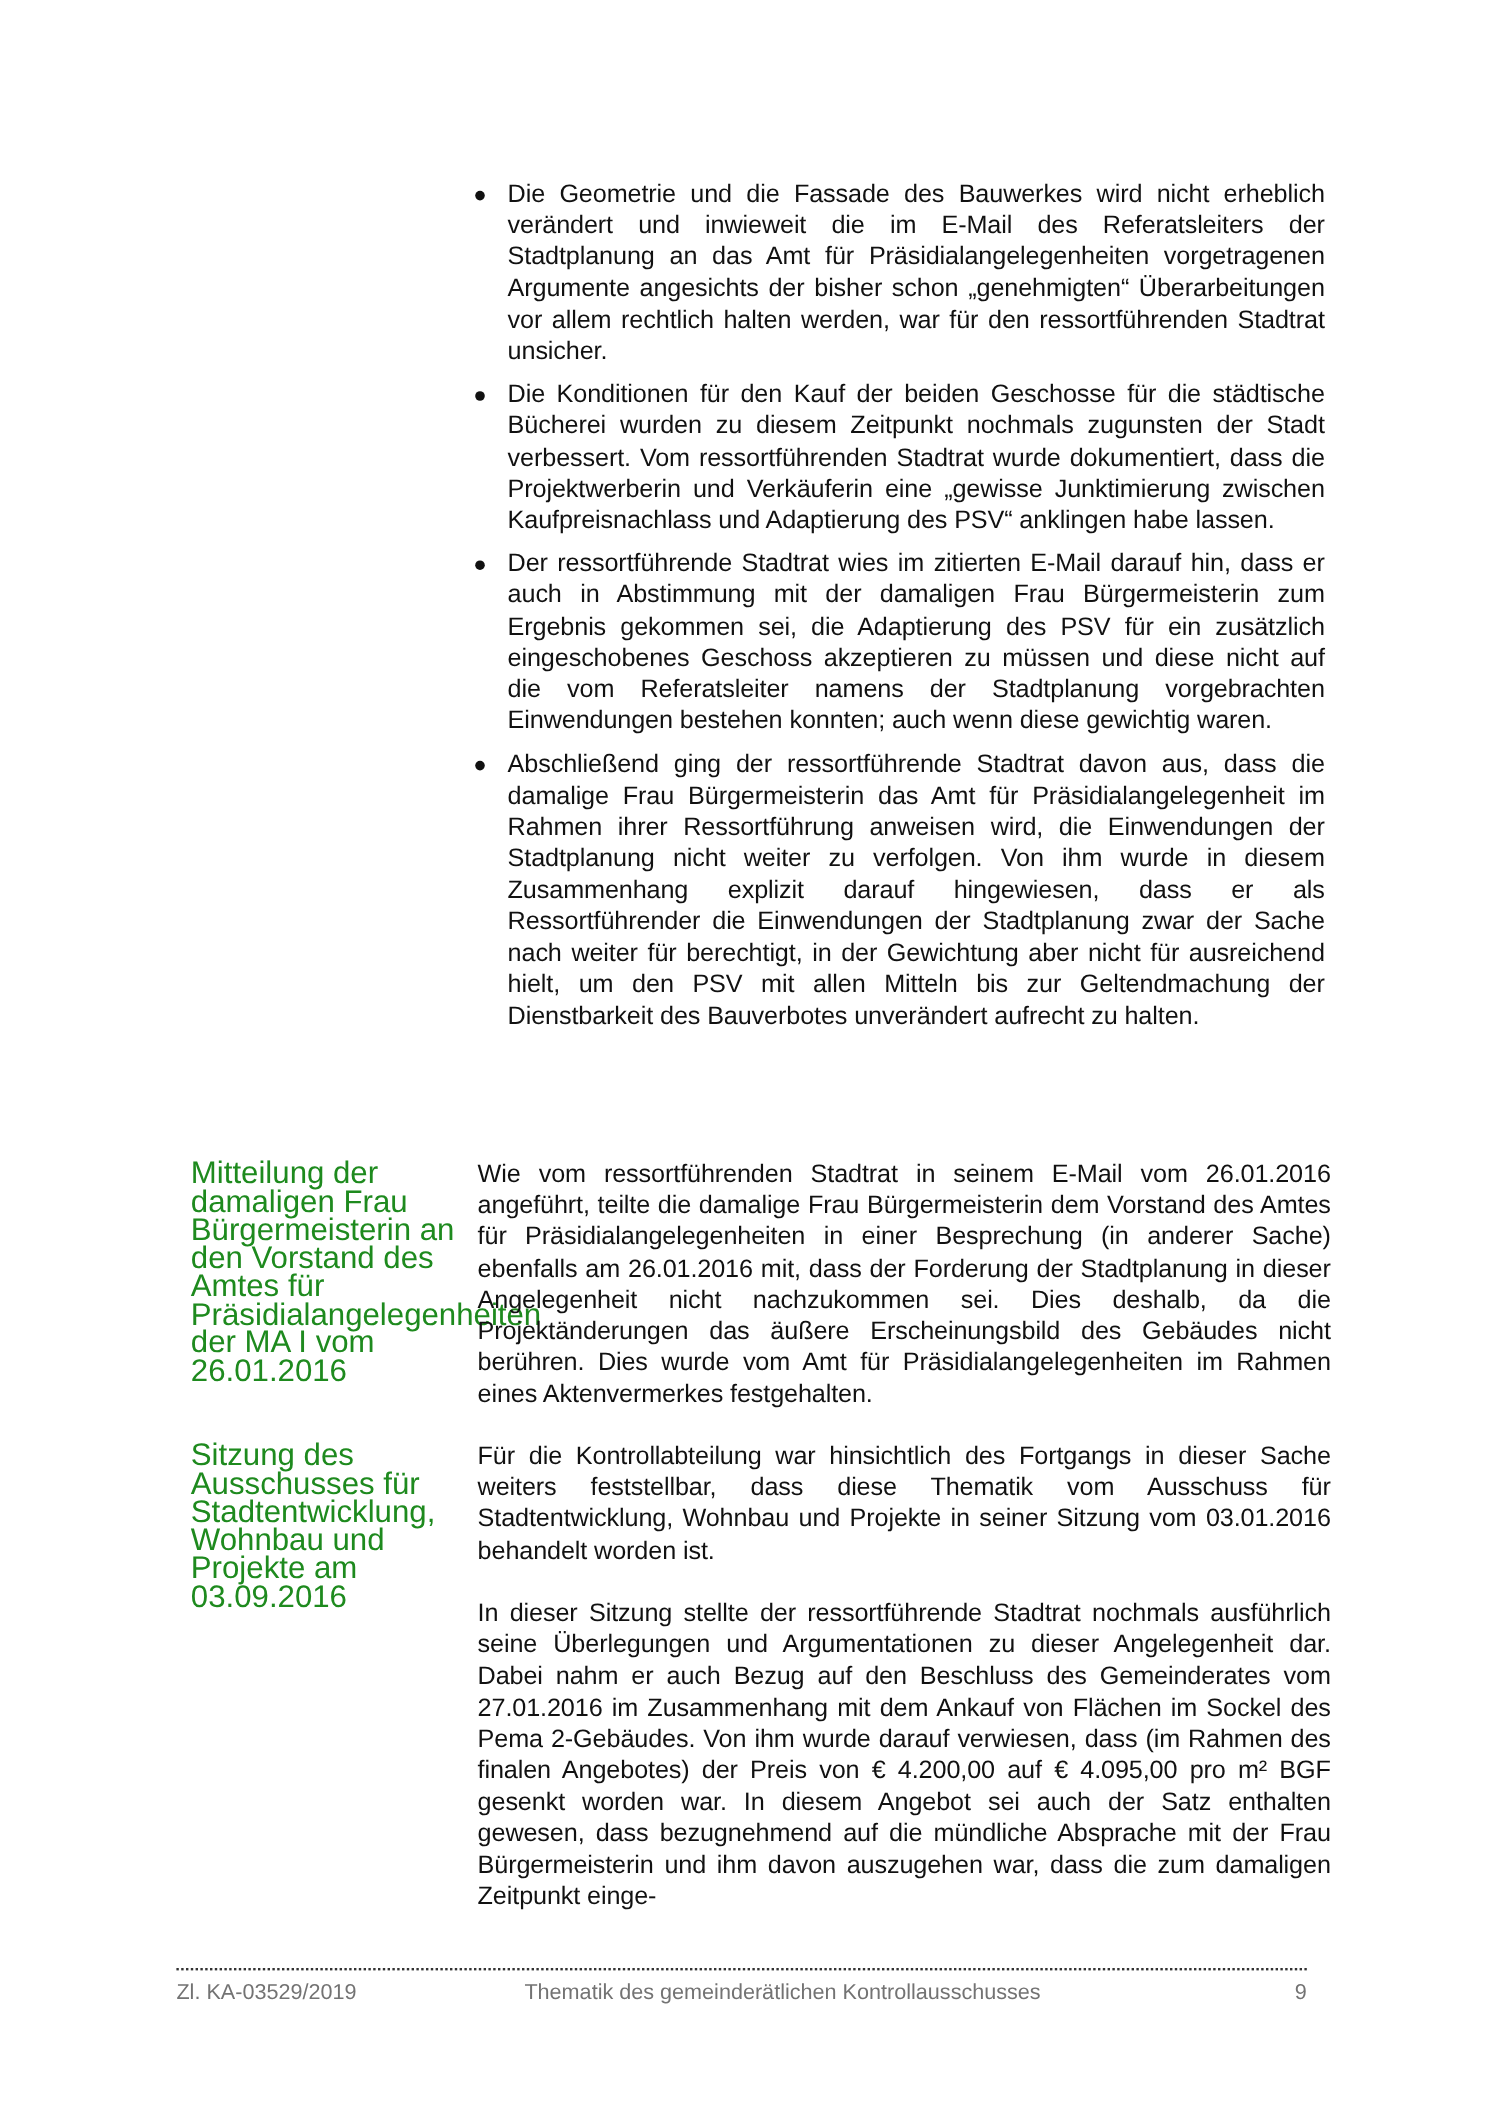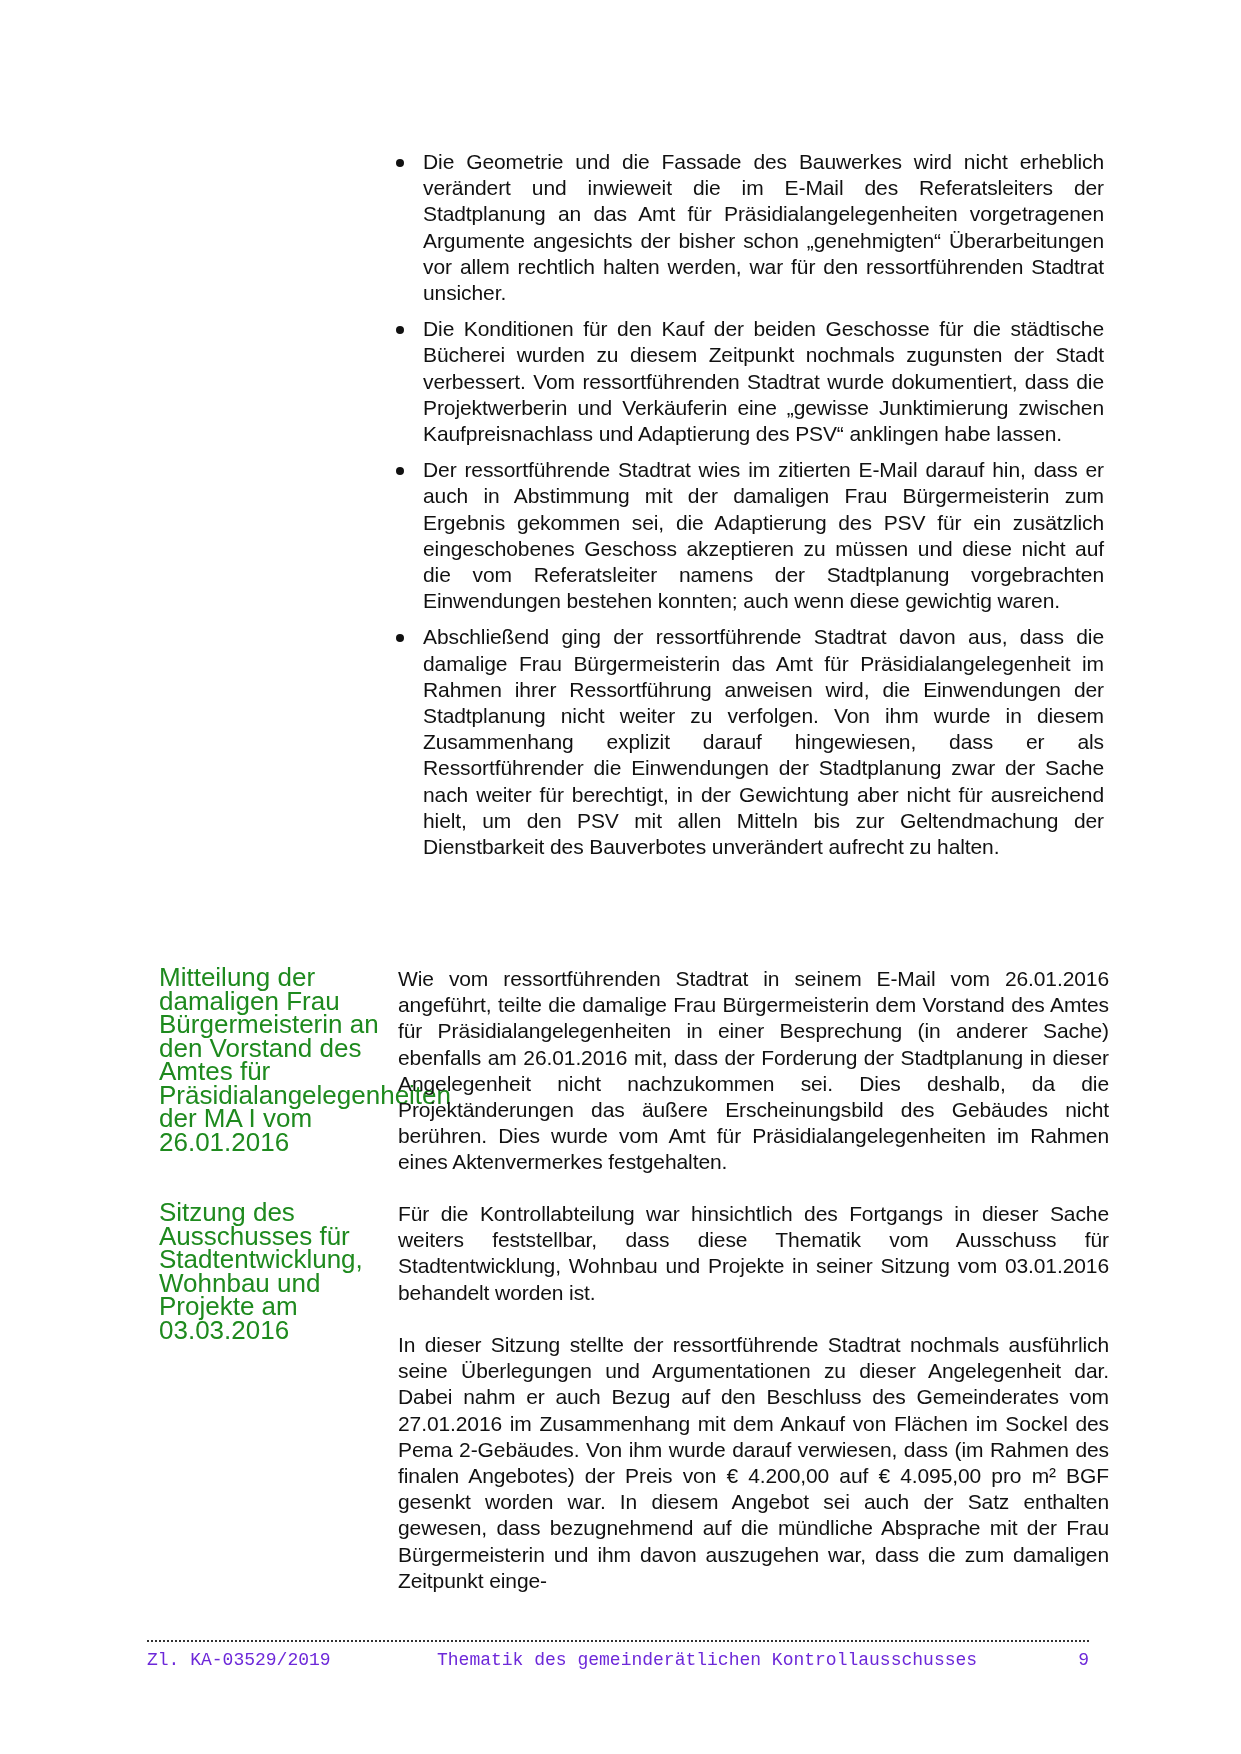--- a/index.html
+++ b/index.html
@@ -24,21 +24,21 @@
     position: absolute; left: 159px; width: 230px;
     font-family: "Liberation Sans", sans-serif;
     font-size: 26px; line-height: 23.5px; color: #1e8a1e;
   }
   .footer-line {
     position: absolute; left: 147px; top: 1640px; width: 942px; height: 0;
     border-top: 2px dotted #333;
   }
   .footer {
     position: absolute; left: 147px; top: 1650px; width: 942px; height: 26px;
-    font-family: Liberation Mono, monospace; font-size: 18px; color: #6d28d9;
+    font-family: Liberation Sans, sans-serif; font-size: 18px; color: #737373;
   }
   .footer .left { position: absolute; left: 0; top: 0; }
   .footer .center { position: absolute; left: 290px; top: 0; }
   .footer .right { position: absolute; right: 0; top: 0; }
 </style>
 </head>
 <body>
 
 <div class="page">
 
@@ -55,21 +55,21 @@
       <span class="dot"></span>
       <p>Der ressortführende Stadtrat wies im zitierten E-Mail darauf hin, dass er auch in Abstimmung mit der damaligen Frau Bürgermeisterin zum Ergebnis gekommen sei, die Adaptierung des PSV für ein zusätzlich eingeschobenes Geschoss akzeptieren zu müssen und diese nicht auf die vom Referatsleiter namens der Stadtplanung vorgebrachten Einwendungen bestehen konnten; auch wenn diese gewichtig waren.</p>
     </div>
     <div class="bullet-item">
       <span class="dot"></span>
       <p>Abschließend ging der ressortführende Stadtrat davon aus, dass die damalige Frau Bürgermeisterin das Amt für Präsidialangelegenheit im Rahmen ihrer Ressortführung anweisen wird, die Einwendungen der Stadtplanung nicht weiter zu verfolgen. Von ihm wurde in diesem Zusammenhang explizit darauf hingewiesen, dass er als Ressortführender die Einwendungen der Stadtplanung zwar der Sache nach weiter für berechtigt, in der Gewichtung aber nicht für ausreichend hielt, um den PSV mit allen Mitteln bis zur Geltendmachung der Dienstbarkeit des Bauverbotes unverändert aufrecht zu halten.</p>
     </div>
   </div>
 
   <div class="margin-note" style="top: 966px;">Mitteilung der damaligen Frau Bürgermeisterin an den Vorstand des Amtes für Präsidialangelegenheiten der MA I vom 26.01.2016</div>
-  <div class="margin-note" style="top: 1201px;">Sitzung des Ausschusses für Stadtentwicklung, Wohnbau und Projekte am 03.03.2016</div>
+  <div class="margin-note" style="top: 1201px;">Sitzung des Ausschusses für Stadtentwicklung, Wohnbau und Projekte am 03.09.2016</div>
 
   <div class="main-col" style="top: 966px;">
     <p class="para" style="top:0;">Wie vom ressortführenden Stadtrat in seinem E-Mail vom 26.01.2016 angeführt, teilte die damalige Frau Bürgermeisterin dem Vorstand des Amtes für Präsidialangelegenheiten in einer Besprechung (in anderer Sache) ebenfalls am 26.01.2016 mit, dass der Forderung der Stadtplanung in dieser Angelegenheit nicht nachzukommen sei. Dies deshalb, da die Projektänderungen das äußere Erscheinungsbild des Gebäudes nicht berühren. Dies wurde vom Amt für Präsidialangelegenheiten im Rahmen eines Aktenvermerkes festgehalten.</p>
   </div>
   <div class="main-col" style="top: 1201px;">
     <p class="para" style="top:0;">Für die Kontrollabteilung war hinsichtlich des Fortgangs in dieser Sache weiters feststellbar, dass diese Thematik vom Ausschuss für Stadtentwicklung, Wohnbau und Projekte in seiner Sitzung vom 03.01.2016 behandelt worden ist.</p>
   </div>
   <div class="main-col" style="top: 1332px;">
     <p class="para" style="top:0;">In dieser Sitzung stellte der ressortführende Stadtrat nochmals ausführlich seine Überlegungen und Argumentationen zu dieser Angelegenheit dar. Dabei nahm er auch Bezug auf den Beschluss des Gemeinderates vom 27.01.2016 im Zusammenhang mit dem Ankauf von Flächen im Sockel des Pema 2-Gebäudes. Von ihm wurde darauf verwiesen, dass (im Rahmen des finalen Angebotes) der Preis von € 4.200,00 auf € 4.095,00 pro m² BGF gesenkt worden war. In diesem Angebot sei auch der Satz enthalten gewesen, dass bezugnehmend auf die mündliche Absprache mit der Frau Bürgermeisterin und ihm davon auszugehen war, dass die zum damaligen Zeitpunkt einge-</p>
   </div>

